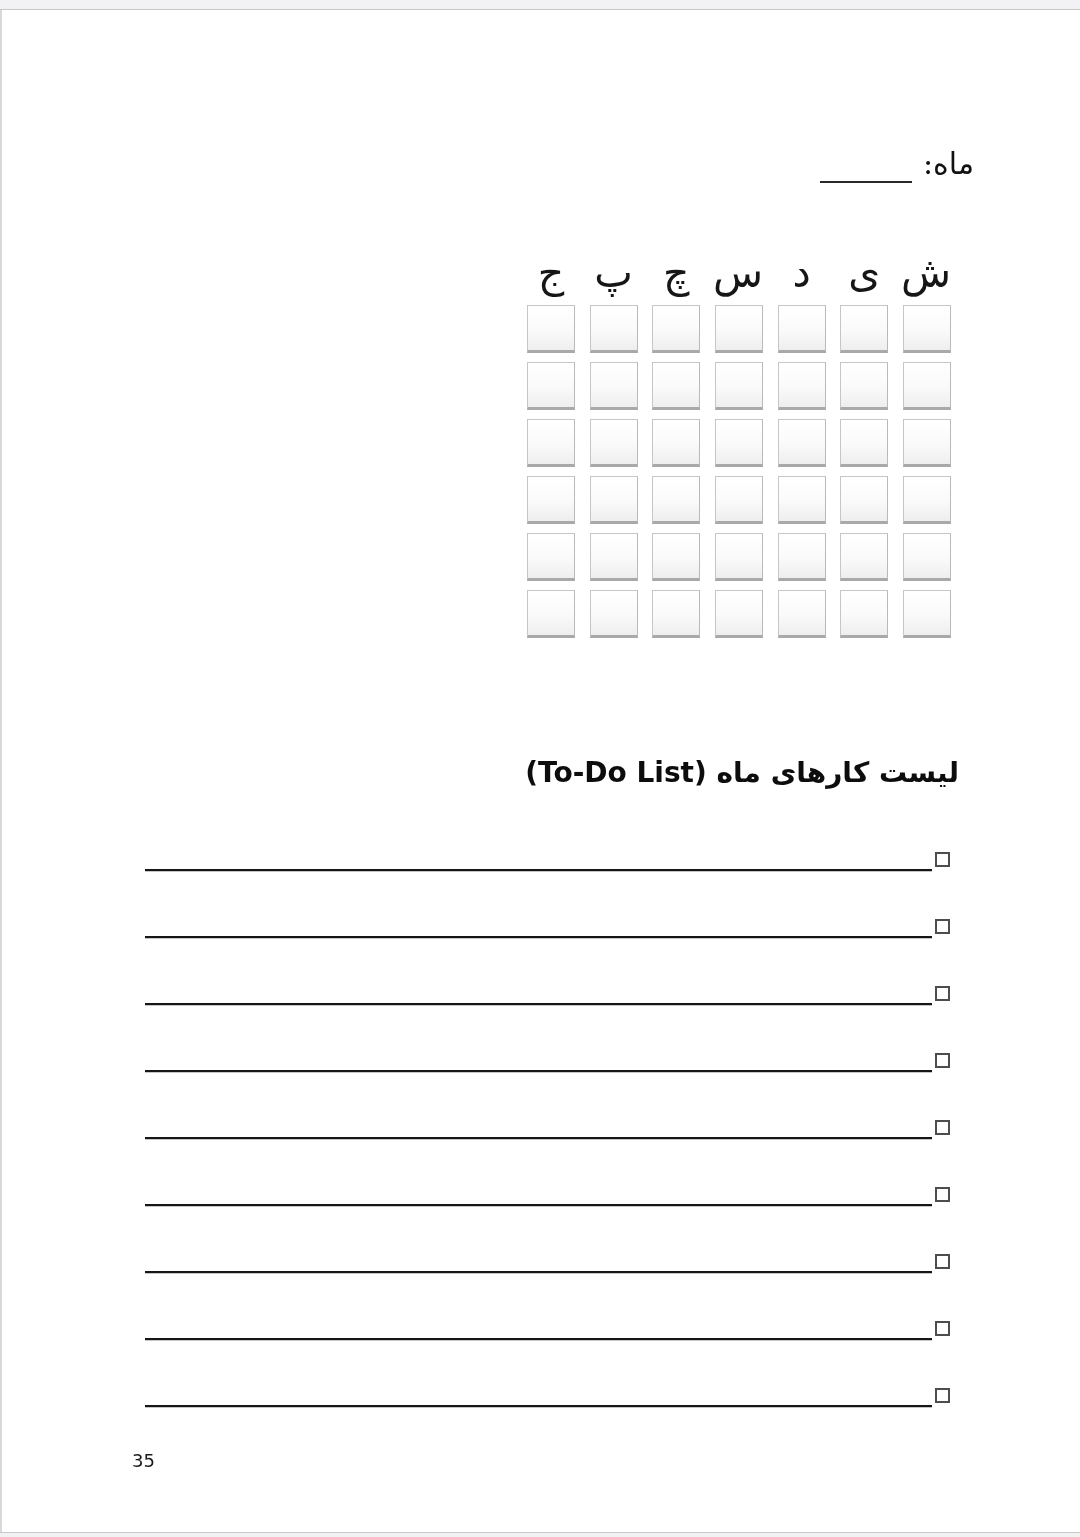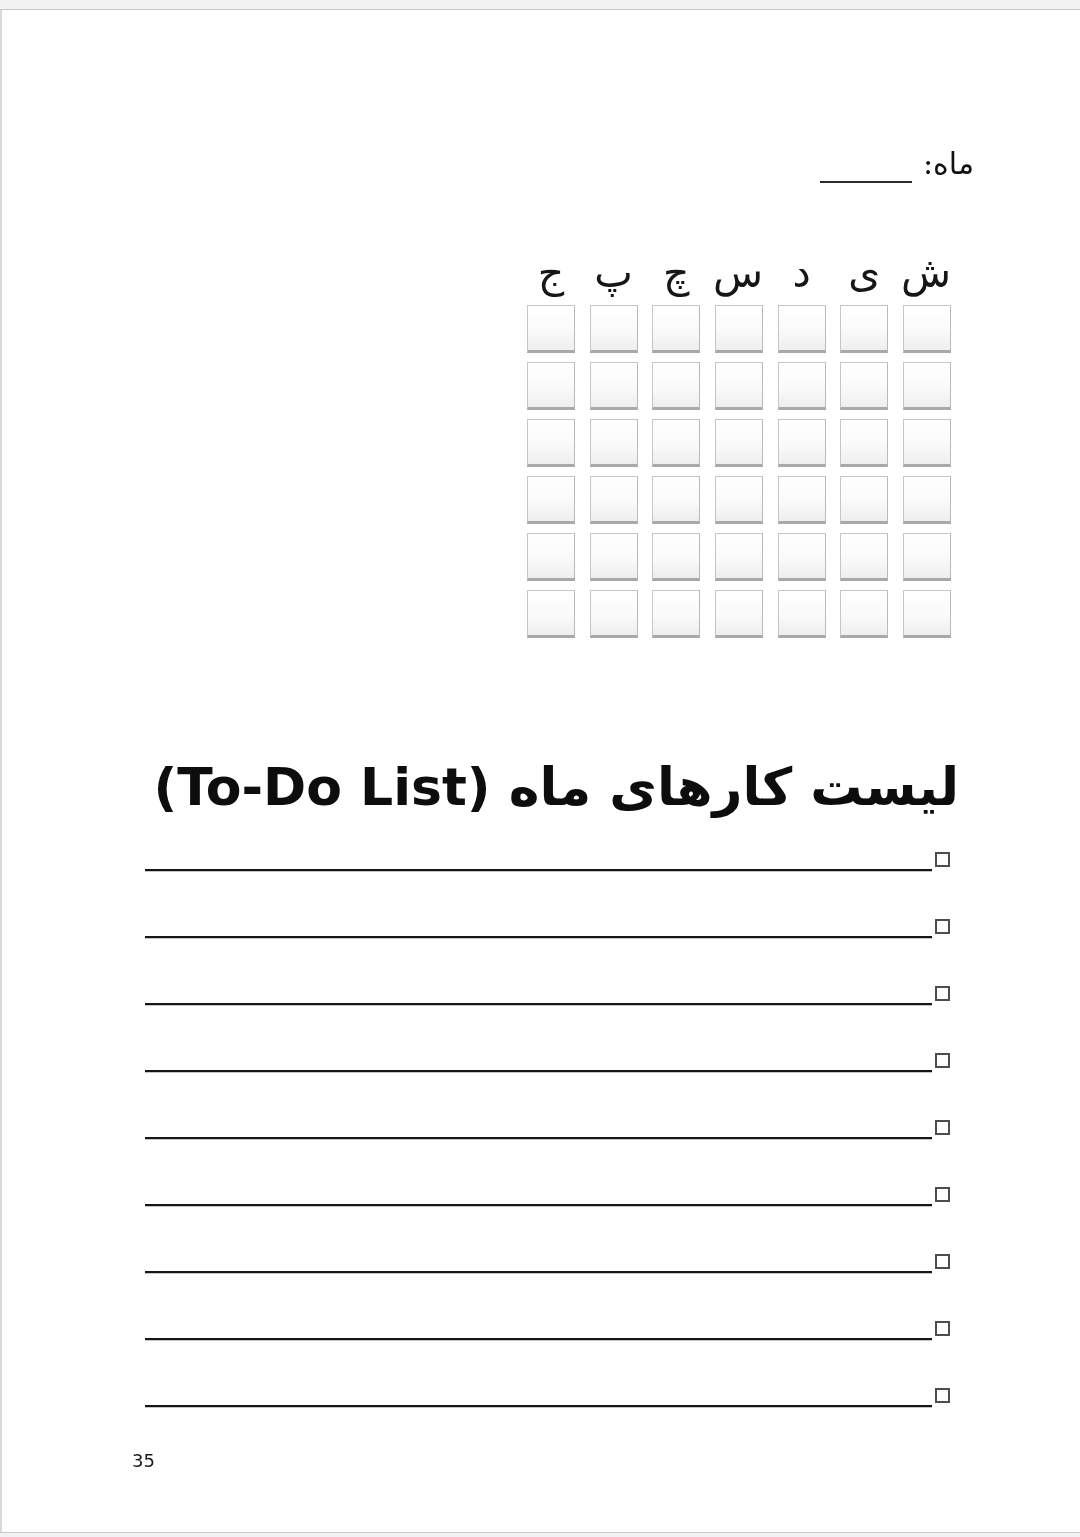--- a/index.html
+++ b/index.html
@@ -92,21 +92,21 @@
     border-bottom: 3px solid #a9a9a9;
     border-right-color: #b9b9b9;
   }
   
   .todo-title {
     position: absolute;
     top: 746px; right: 127px;
     direction: rtl; unicode-bidi: isolate;
     font-family: "DejaVu Sans", "Liberation Sans", sans-serif;
     font-weight: bold;
-    font-size: 52px;
+    font-size: 28px;
     line-height: 1.2;
     color: #0d0d0d;
     white-space: nowrap;
   }
   .todo-list {
     position: absolute;
     top: 830px; left: 0;
     width: 1080px;
   }
   .todo-row {

